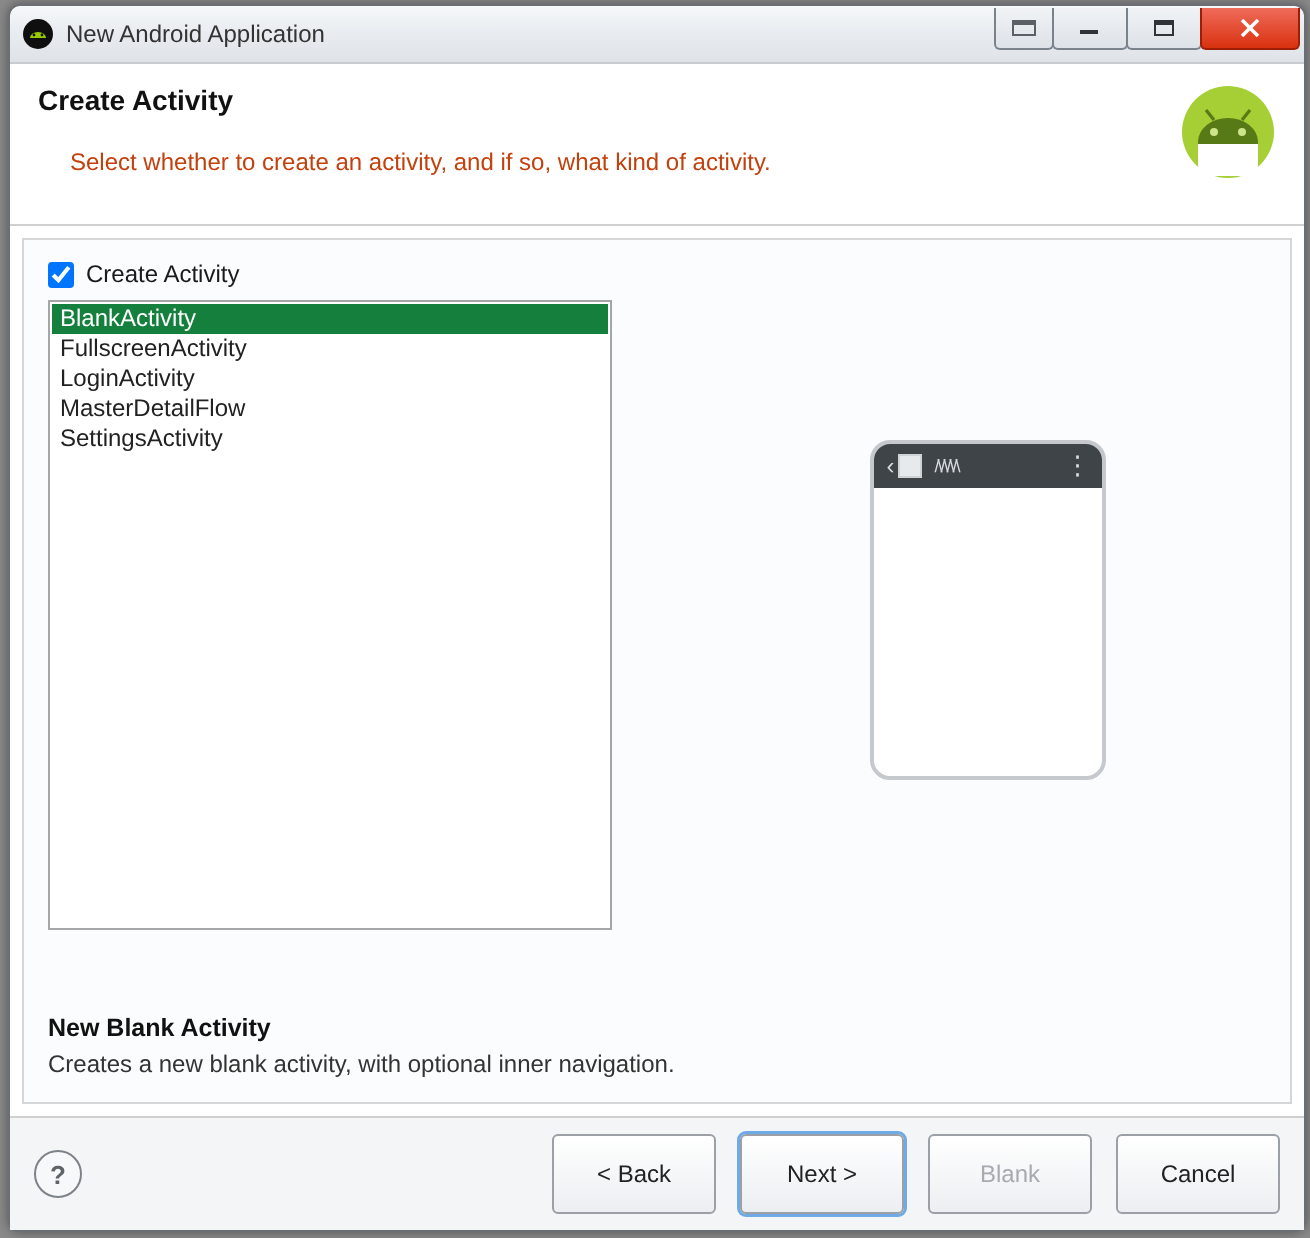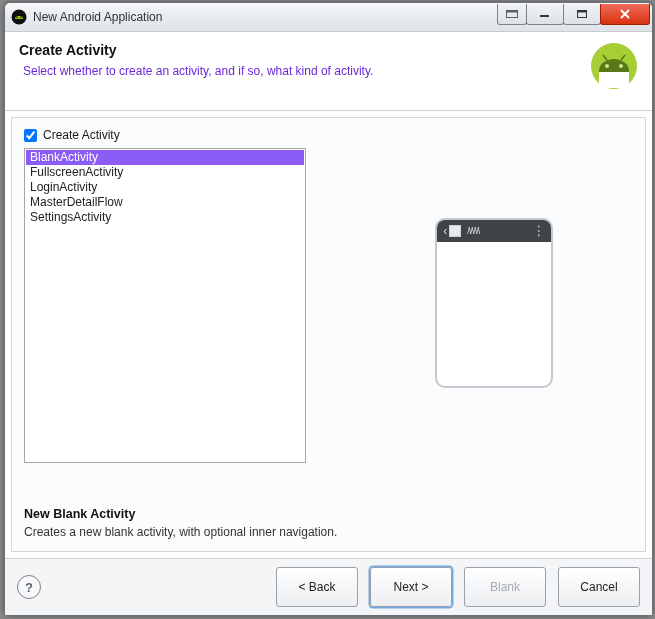--- a/index.html
+++ b/index.html
@@ -79,22 +79,22 @@
     background: #ffffff;
     min-height: 60px;
   }
   .header-text h1 {
     margin: 0 0 6px 0;
     font-size: 14px;
     font-weight: 700;
     color: #111;
   }
   .header-text p {
-    margin: 4px;
-    color: #6d28d9;
+    margin: 16px;
+    color: #c2410c;
   }
   .header-icon {
     margin-left: auto;
   }
   
   .body-panel {
     flex: 1;
     margin: 6px;
     border: 1px solid #d4d6d8;
     background: #fbfcfd;
@@ -128,21 +128,21 @@
   }
   .activity-item {
     padding: 0 4px;
     font-size: 12px;
     line-height: 15px;
     color: #222;
     white-space: nowrap;
     cursor: default;
   }
   .activity-item.selected {
-    background: #8b5cf6;
+    background: #15803d;
     color: #fff;
   }
   .preview-col {
     flex: 1;
     display: flex;
     align-items: flex-start;
     justify-content: center;
     padding-top: 70px;
   }
   .phone-mock {

